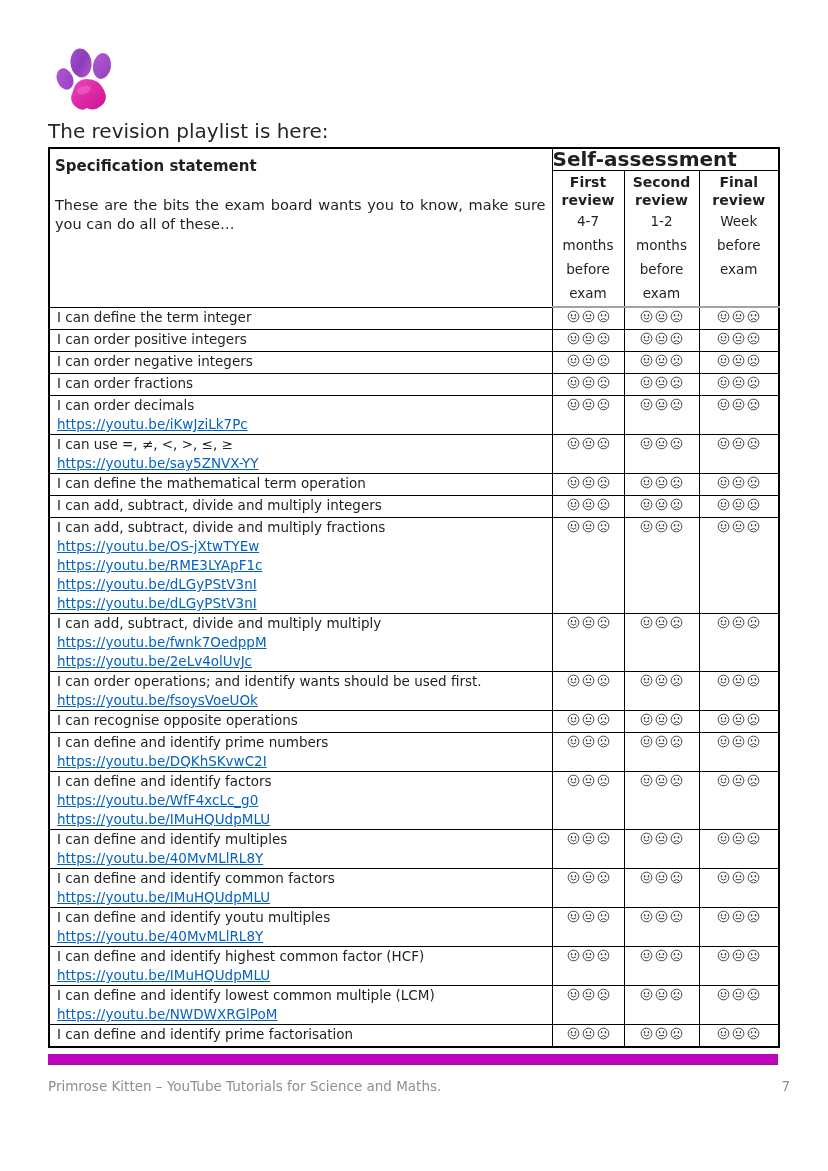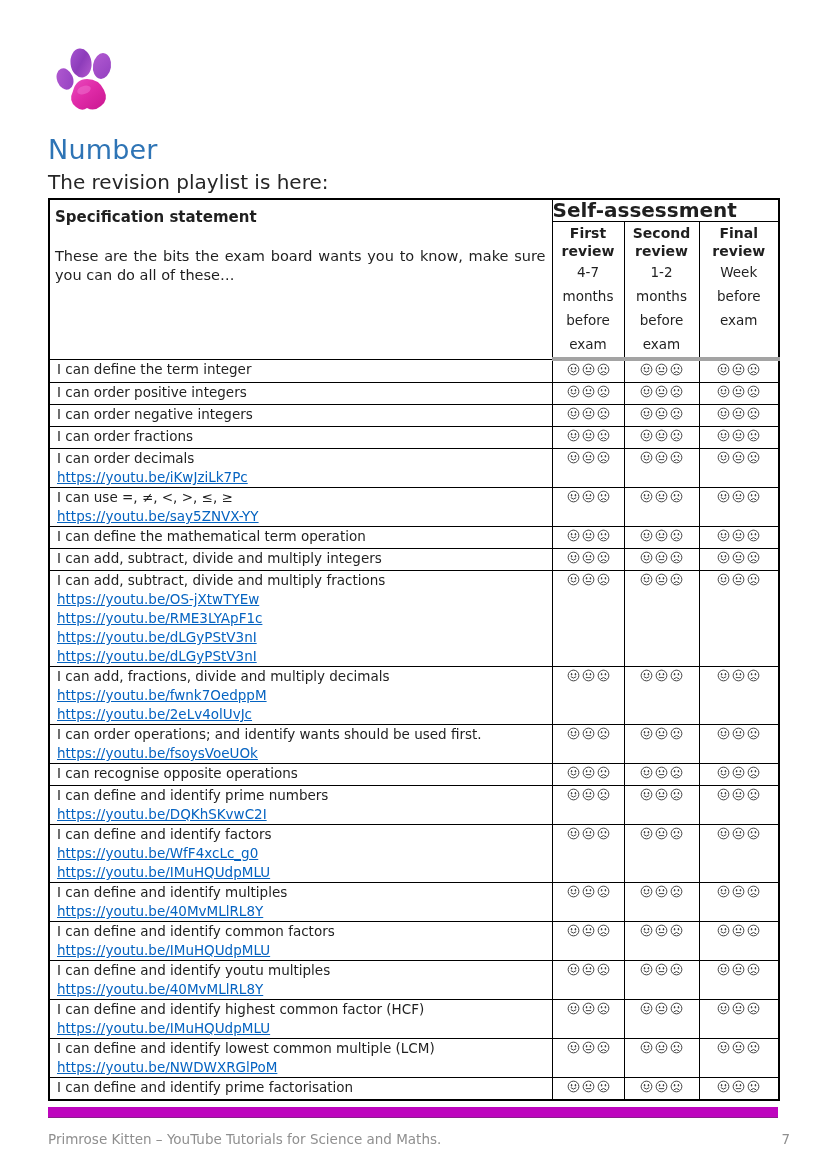--- a/index.html
+++ b/index.html
@@ -34,21 +34,21 @@
   table.assess {
     margin-top:4px;
     border-collapse:collapse;
     width:730px;
     table-layout:fixed;
     font-size:13.5px;
     line-height:19px;
   }
   table.assess td { border:1px solid #000; vertical-align:top; }
   table.assess { border:2px solid #000; }
-  thead tr.sub-head td { border-bottom:4px solid #a3a3a3; }
+  thead tr.sub-head td { border-bottom:2px solid #a3a3a3; }
 
   td.spec-cell { padding:8px 6px 2px 5px; }
   .spec-title { font-size:15px; font-weight:700; }
   .spec-desc  { margin-top:20px; font-size:14.5px; text-align:justify; }
 
   td.sa-cell {
     text-align:left; font-weight:700; font-size:20px;
     padding:1px 0;
   }
   td.review-head { text-align:center; padding:2px 1px 1px 1px; }
@@ -102,21 +102,20 @@
           </linearGradient>
         </defs>
         <ellipse cx="9" cy="33" rx="8" ry="11" transform="rotate(-22 9 33)" fill="url(#gPurple2)"></ellipse>
         <ellipse cx="25" cy="17" rx="10.5" ry="14.5" transform="rotate(-7 25 17)" fill="url(#gPurple)"></ellipse>
         <ellipse cx="46" cy="20" rx="9" ry="13" transform="rotate(9 46 20)" fill="url(#gPurple2)"></ellipse>
         <path d="M17 45 Q20 33 31 33 Q43 33 48 44 Q53 54 45 60 Q38 66 31 62 Q26 66 20 61 Q12 55 17 45 Z" fill="url(#gPink)"></path>
         <ellipse cx="28" cy="44" rx="7" ry="4" transform="rotate(-18 28 44)" fill="#ef6fce" opacity="0.55"></ellipse>
       </svg>
     </div>
 
-    <h1 class="title">Number</h1>
     <p class="intro">The revision playlist is here:</p>
 
 
     <table class="assess">
       <colgroup>
         <col style="width:503px">
           <col style="width:72px">
           <col style="width:75px">
           <col style="width:80px">
       </colgroup>
@@ -622,21 +621,21 @@
                 <path d="M5.2 10.6 L10.8 10.6"></path>
               </svg><svg class="face" viewBox="0 0 16 16">
                 <circle cx="8" cy="8" r="6.6"></circle>
                 <ellipse cx="5.6" cy="6.4" rx="0.9" ry="1.5"></ellipse>
                 <ellipse cx="10.4" cy="6.4" rx="0.9" ry="1.5"></ellipse>
                 <path d="M5 11.8 Q8 8.8 11 11.8"></path>
               </svg></td>
           </tr>
           <tr>
             <td class="stmt">
-              <div class="stmt-text">I can add, fractions, divide and multiply decimals</div>
+              <div class="stmt-text">I can add, subtract, divide and multiply multiply</div>
               <div><a class="vlink" href="#">https://youtu.be/fwnk7OedppM</a></div>
               <div><a class="vlink" href="#">https://youtu.be/2eLv4olUvJc</a></div>
             </td>
             <td class="faces"><svg class="face" viewBox="0 0 16 16">
                 <circle cx="8" cy="8" r="6.6"></circle>
                 <ellipse cx="5.6" cy="6.4" rx="0.9" ry="1.5"></ellipse>
                 <ellipse cx="10.4" cy="6.4" rx="0.9" ry="1.5"></ellipse>
                 <path d="M5 9.8 Q8 12.9 11 9.8"></path>
               </svg><svg class="face" viewBox="0 0 16 16">
                 <circle cx="8" cy="8" r="6.6"></circle>

